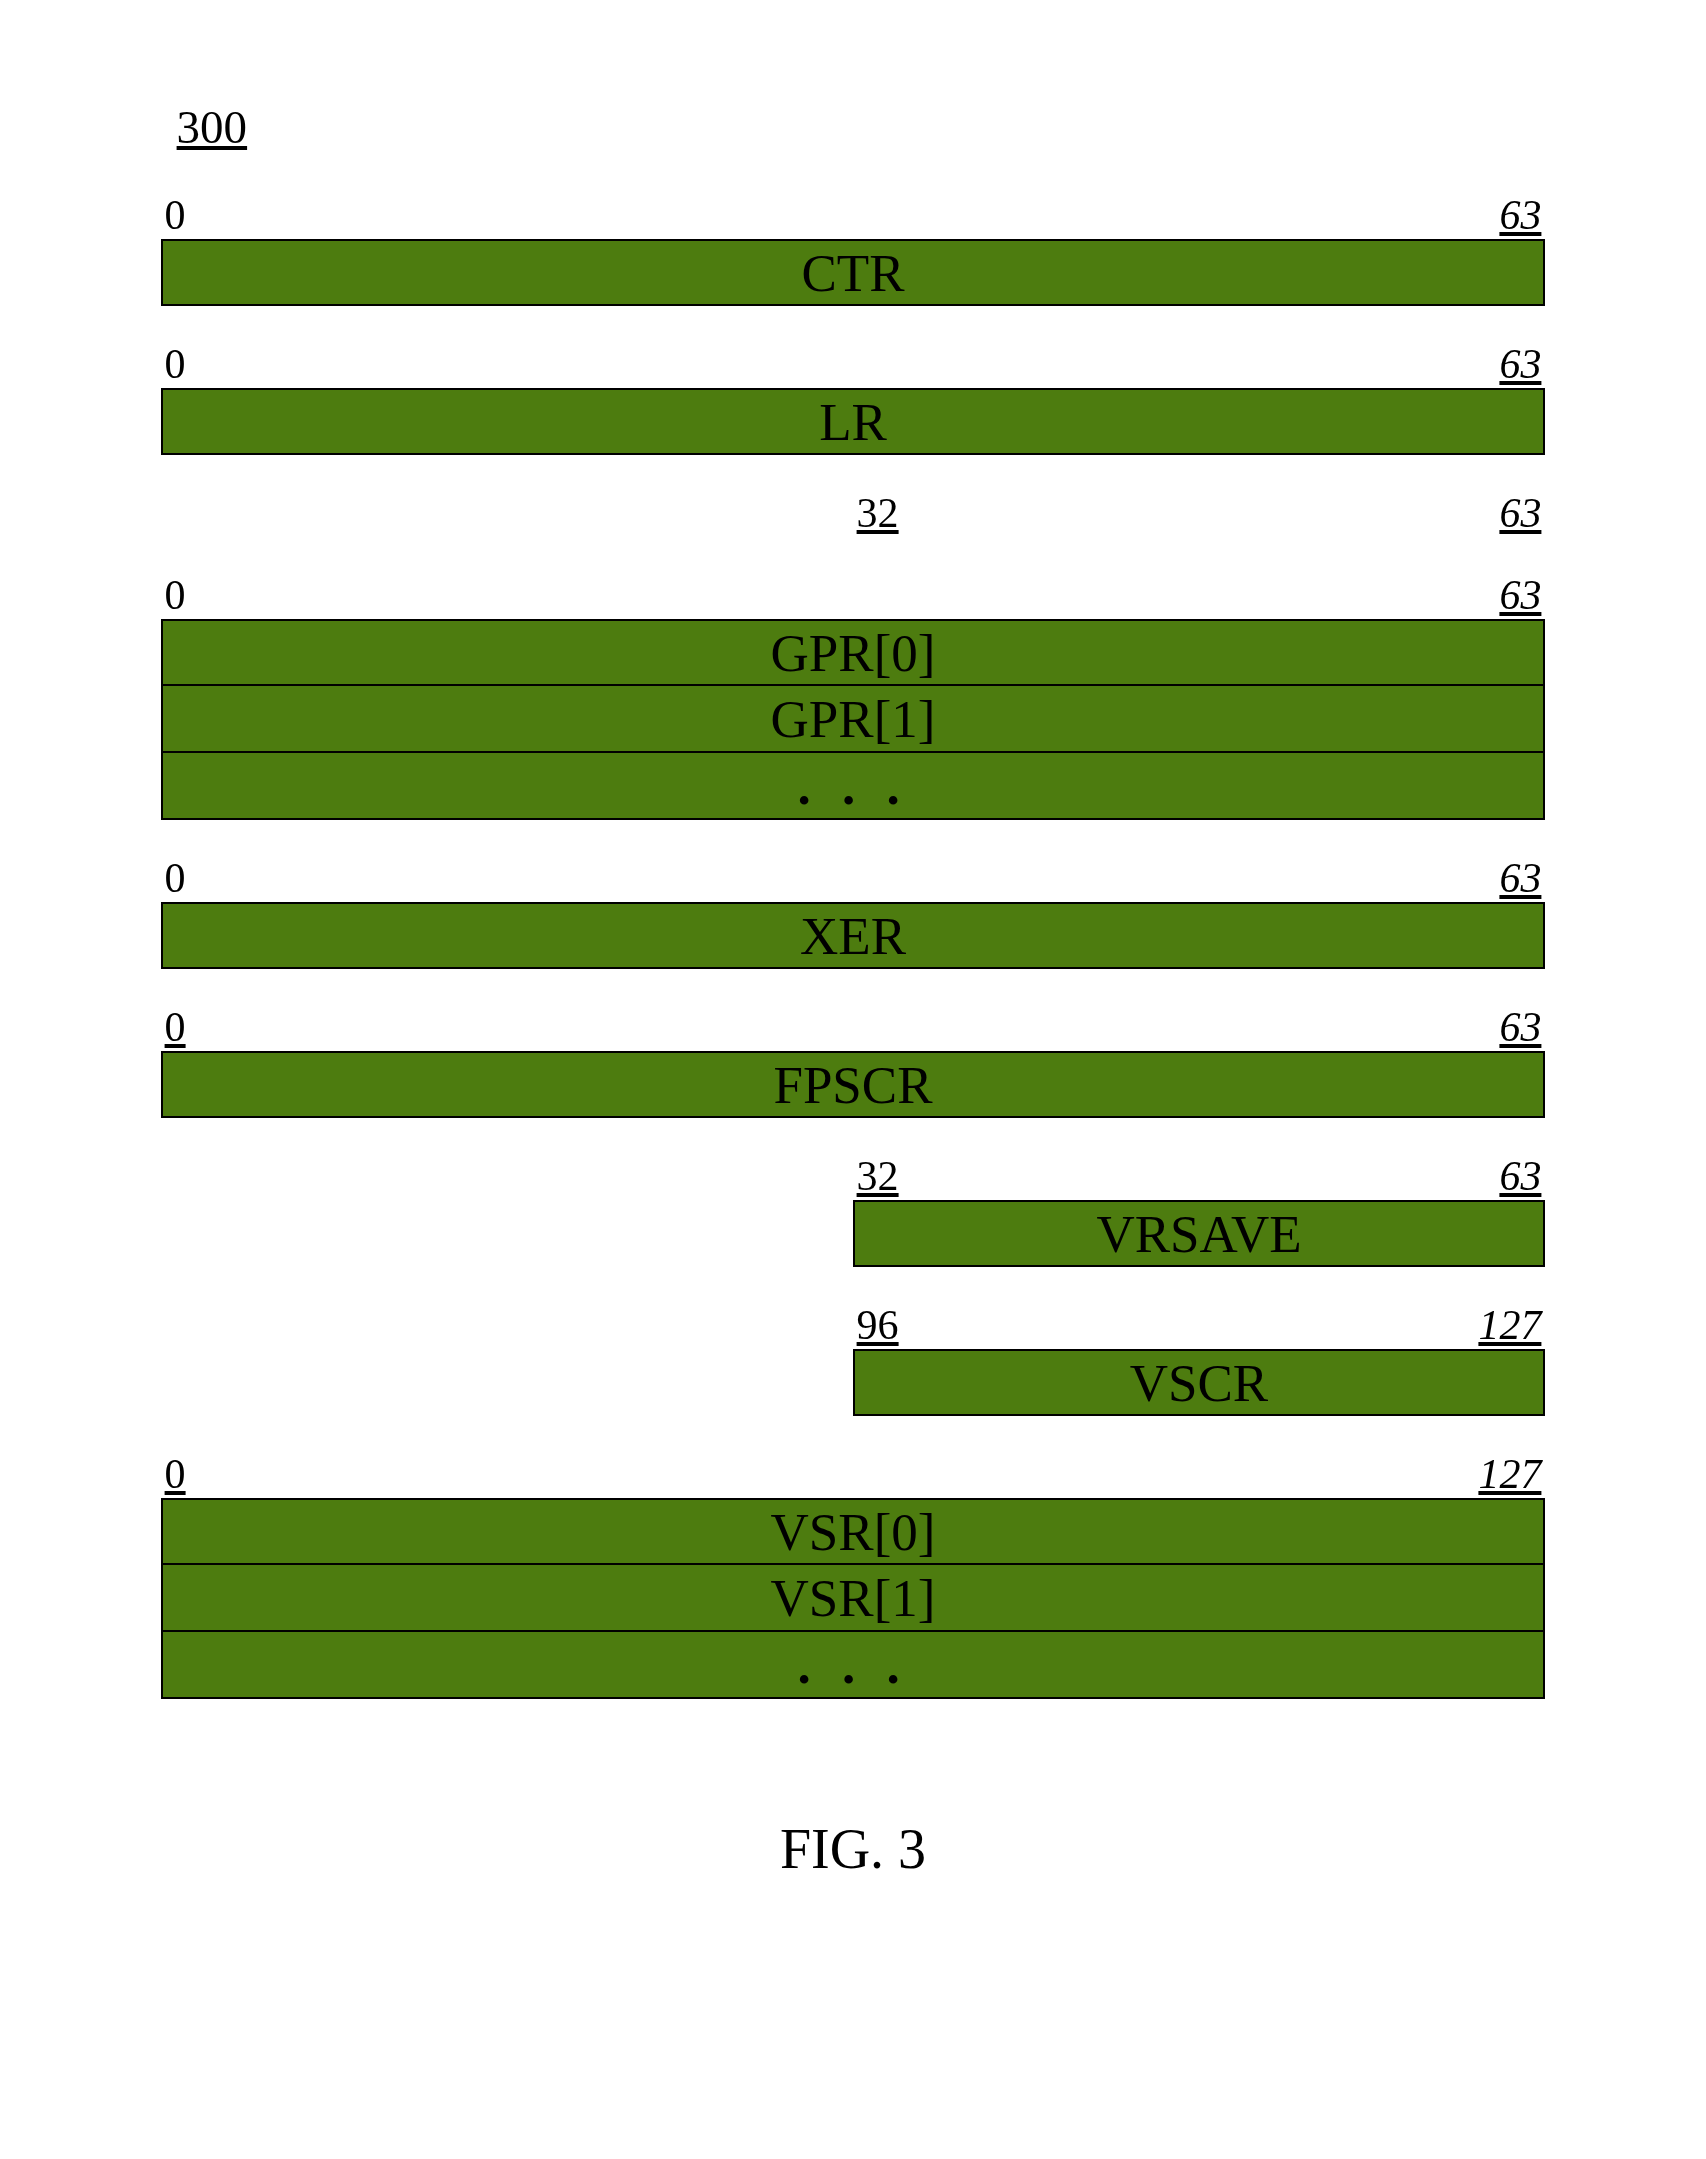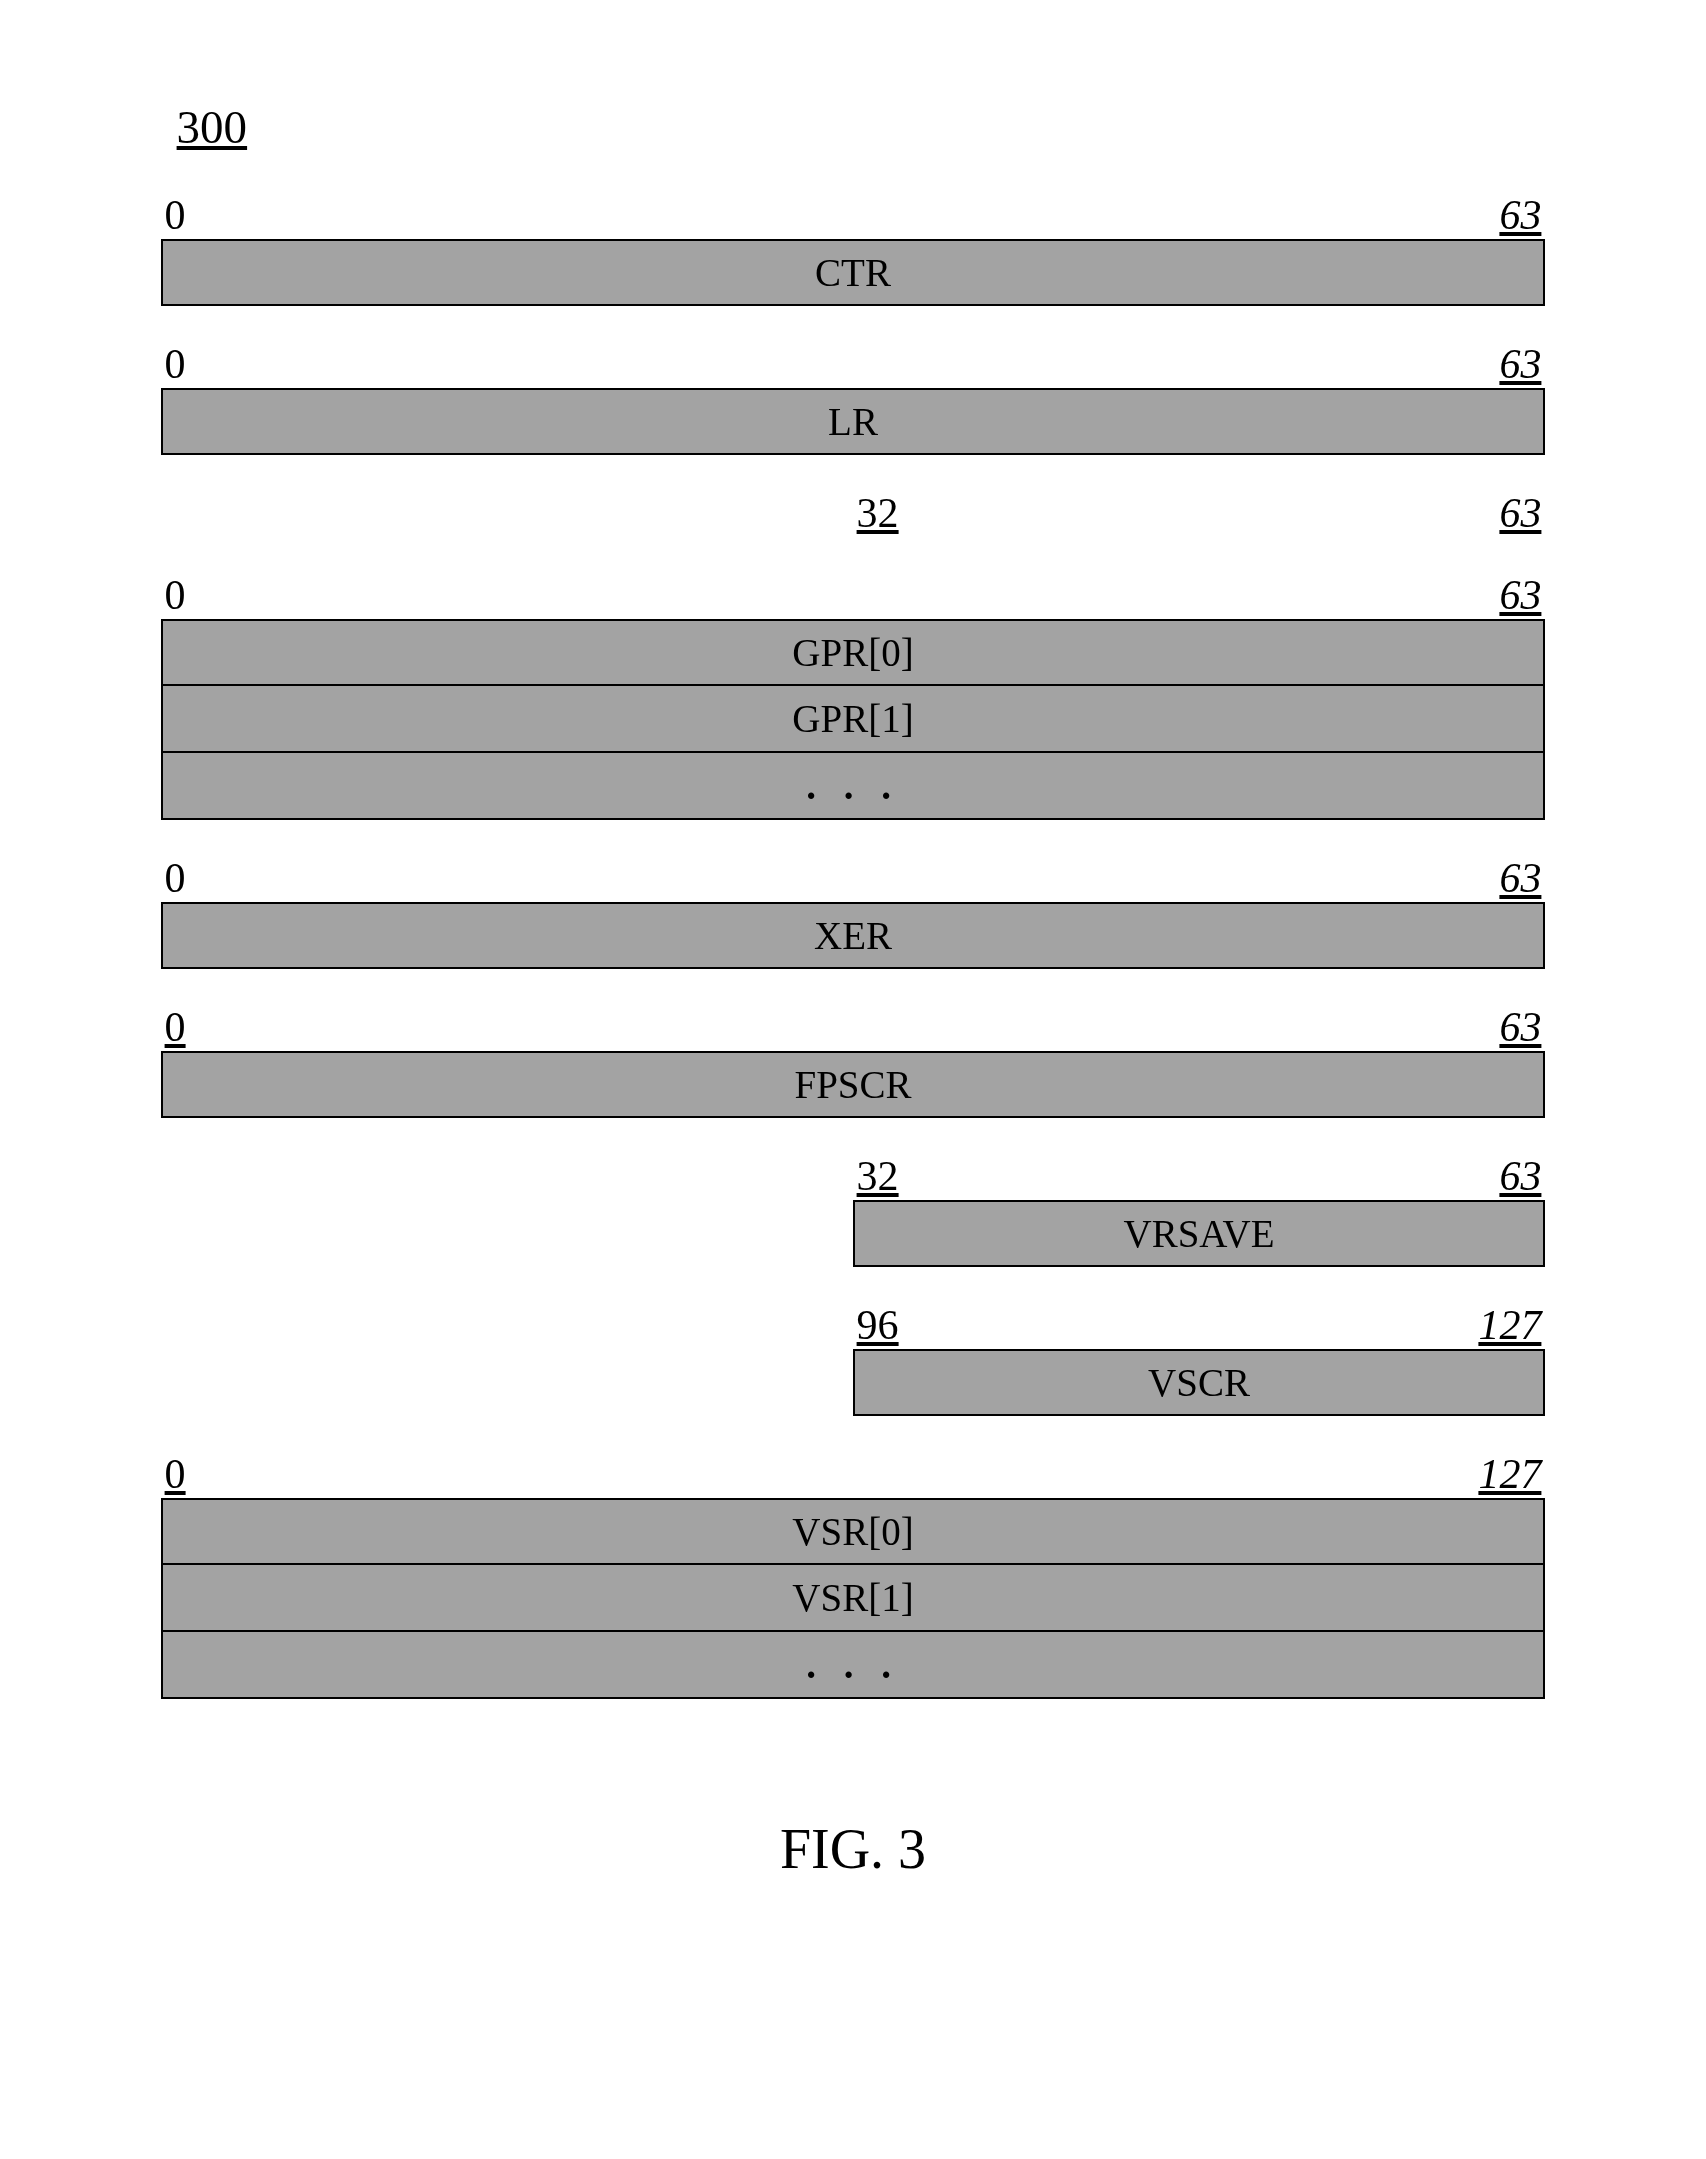--- a/index.html
+++ b/index.html
@@ -41,23 +41,23 @@
   }
   .bit-left { left: 3.6px; }
   .bit-right { right: 3.6px; font-style: italic; }
   .bit-right.ul, .bit-left.ul { text-decoration: underline; }
   .reg-box {
     border: 2.7px solid #000;
     height: 67px;
     display: flex;
     align-items: center;
     justify-content: center;
-    font-size: 39px;
+    font-size: 53px;
     box-sizing: border-box;
-    background: #a3a3a3;
+    background: #4d7c0f;
   }
   .reg-stack .reg-box + .reg-box {
     border-top: none;
   }
   .half-right {
     width: 50%;
     margin-left: 50%;
     position: relative;
   }
   .quarter-right {

